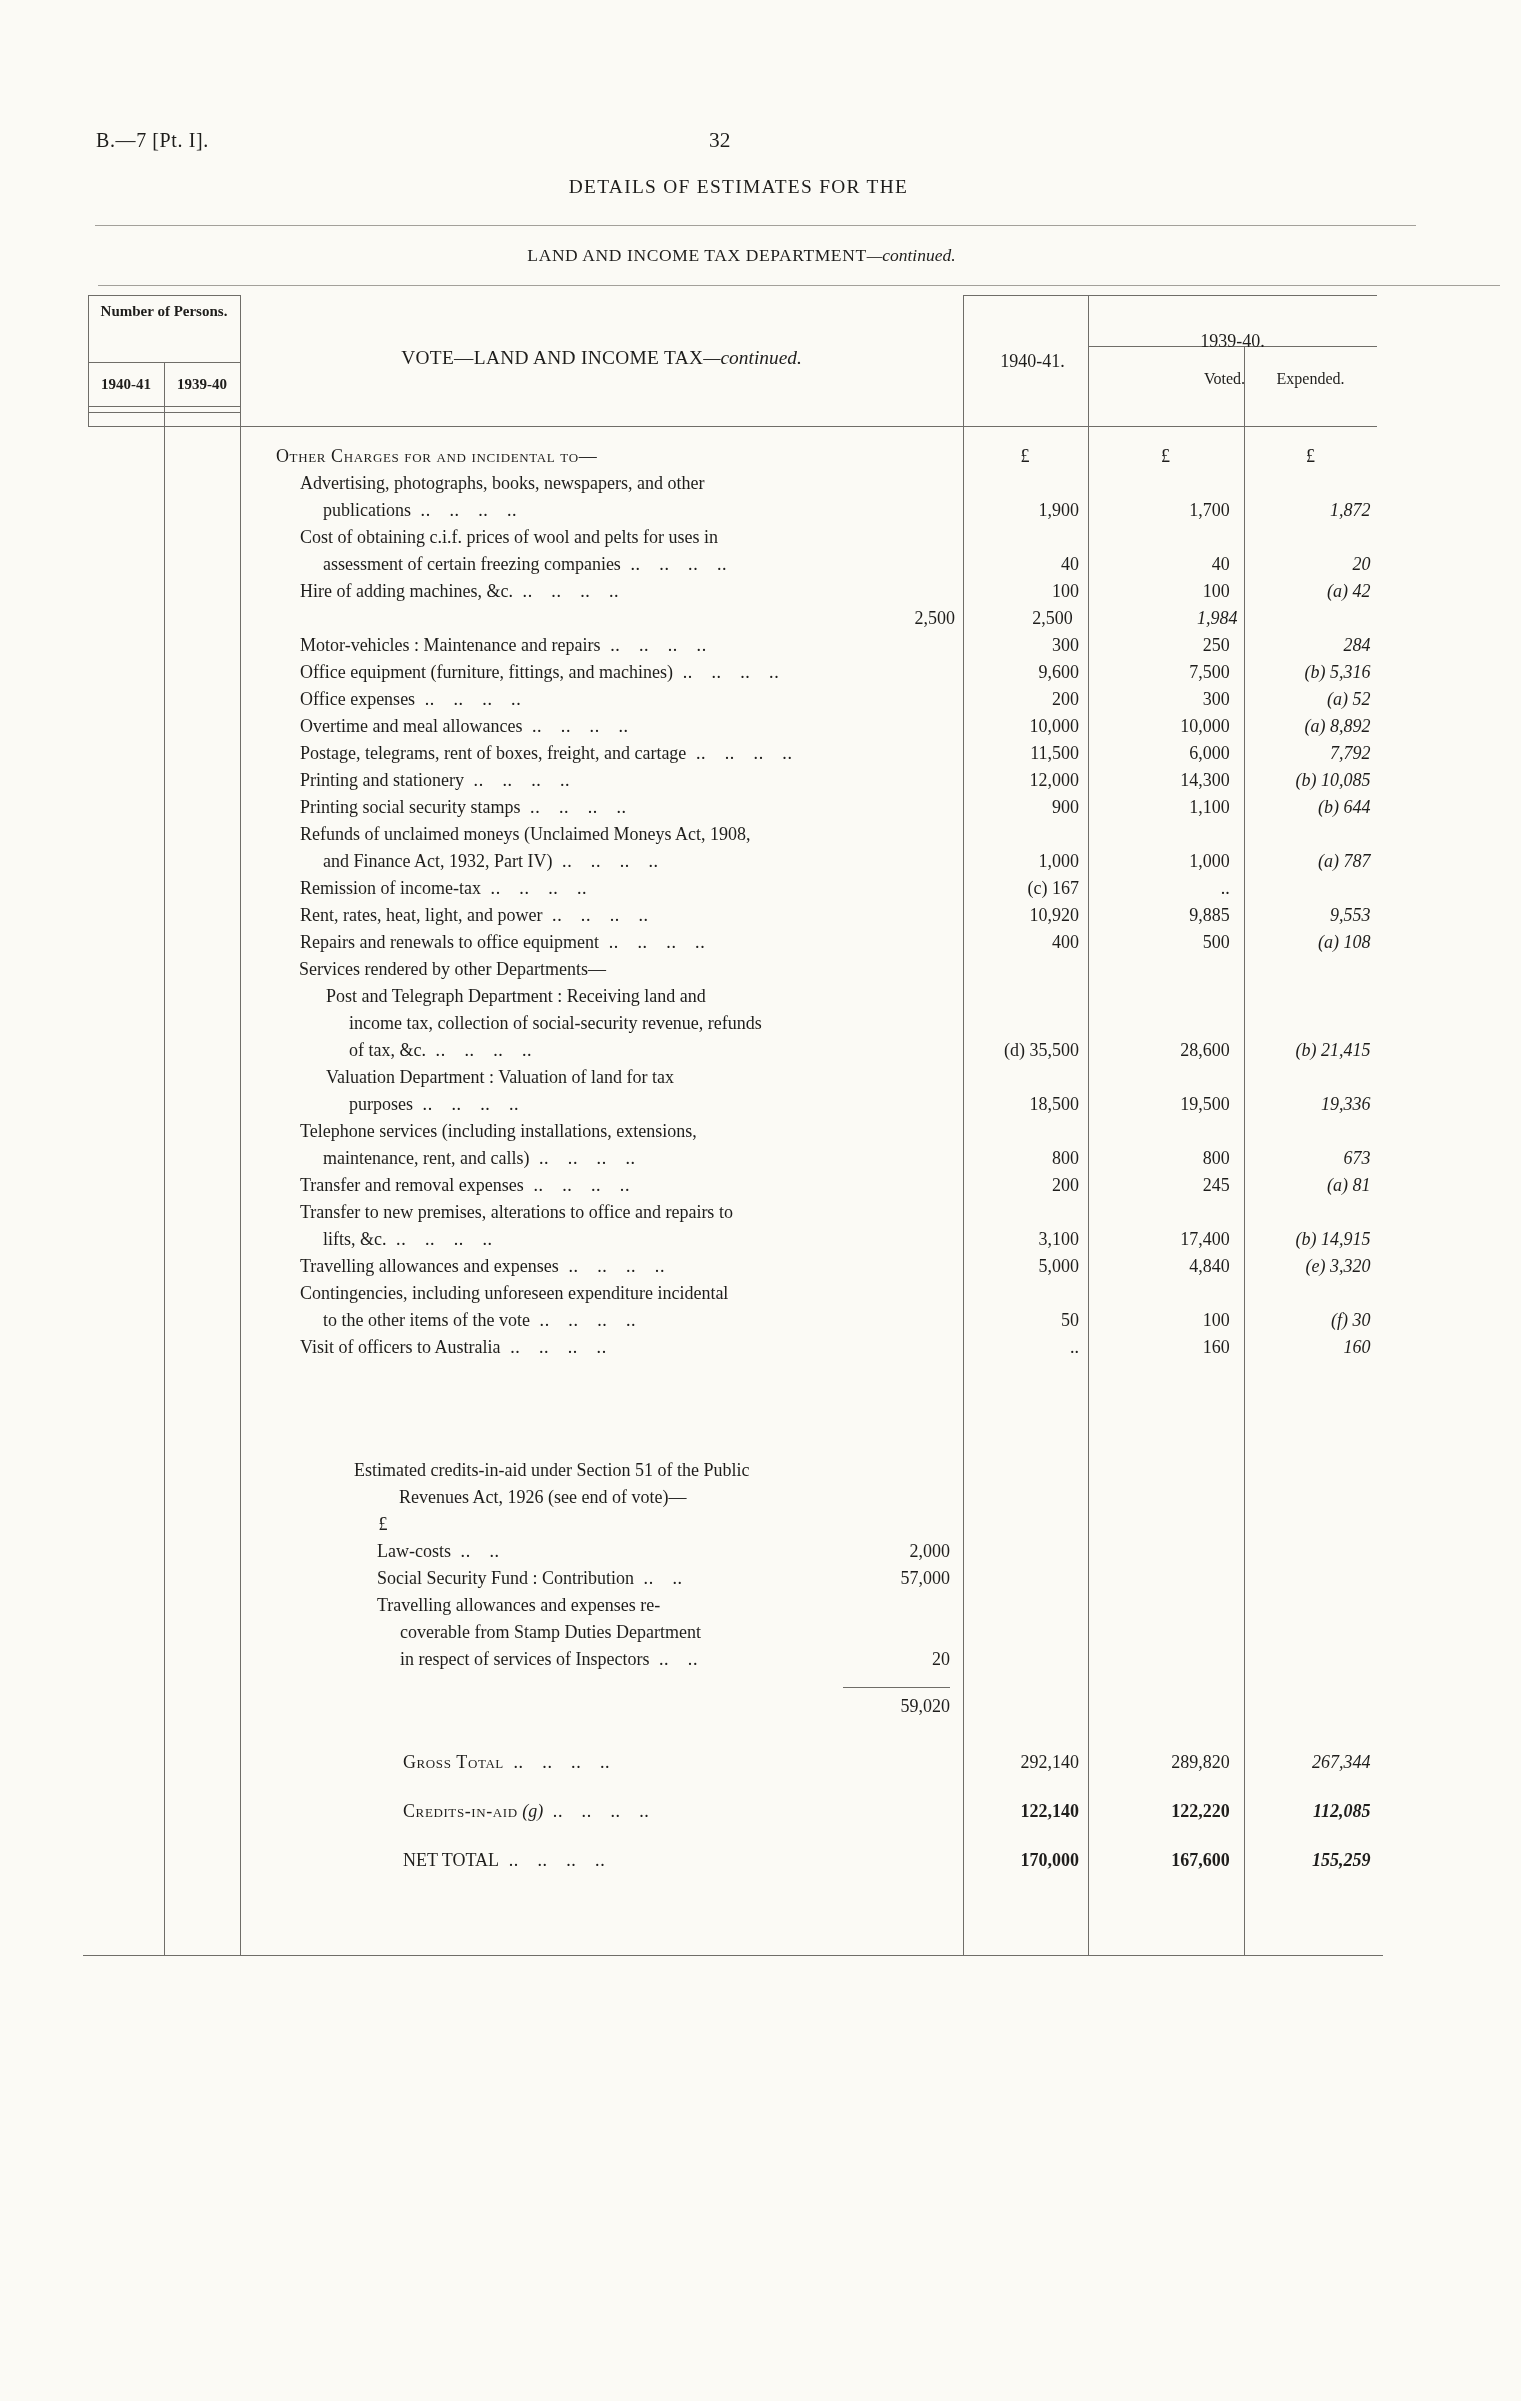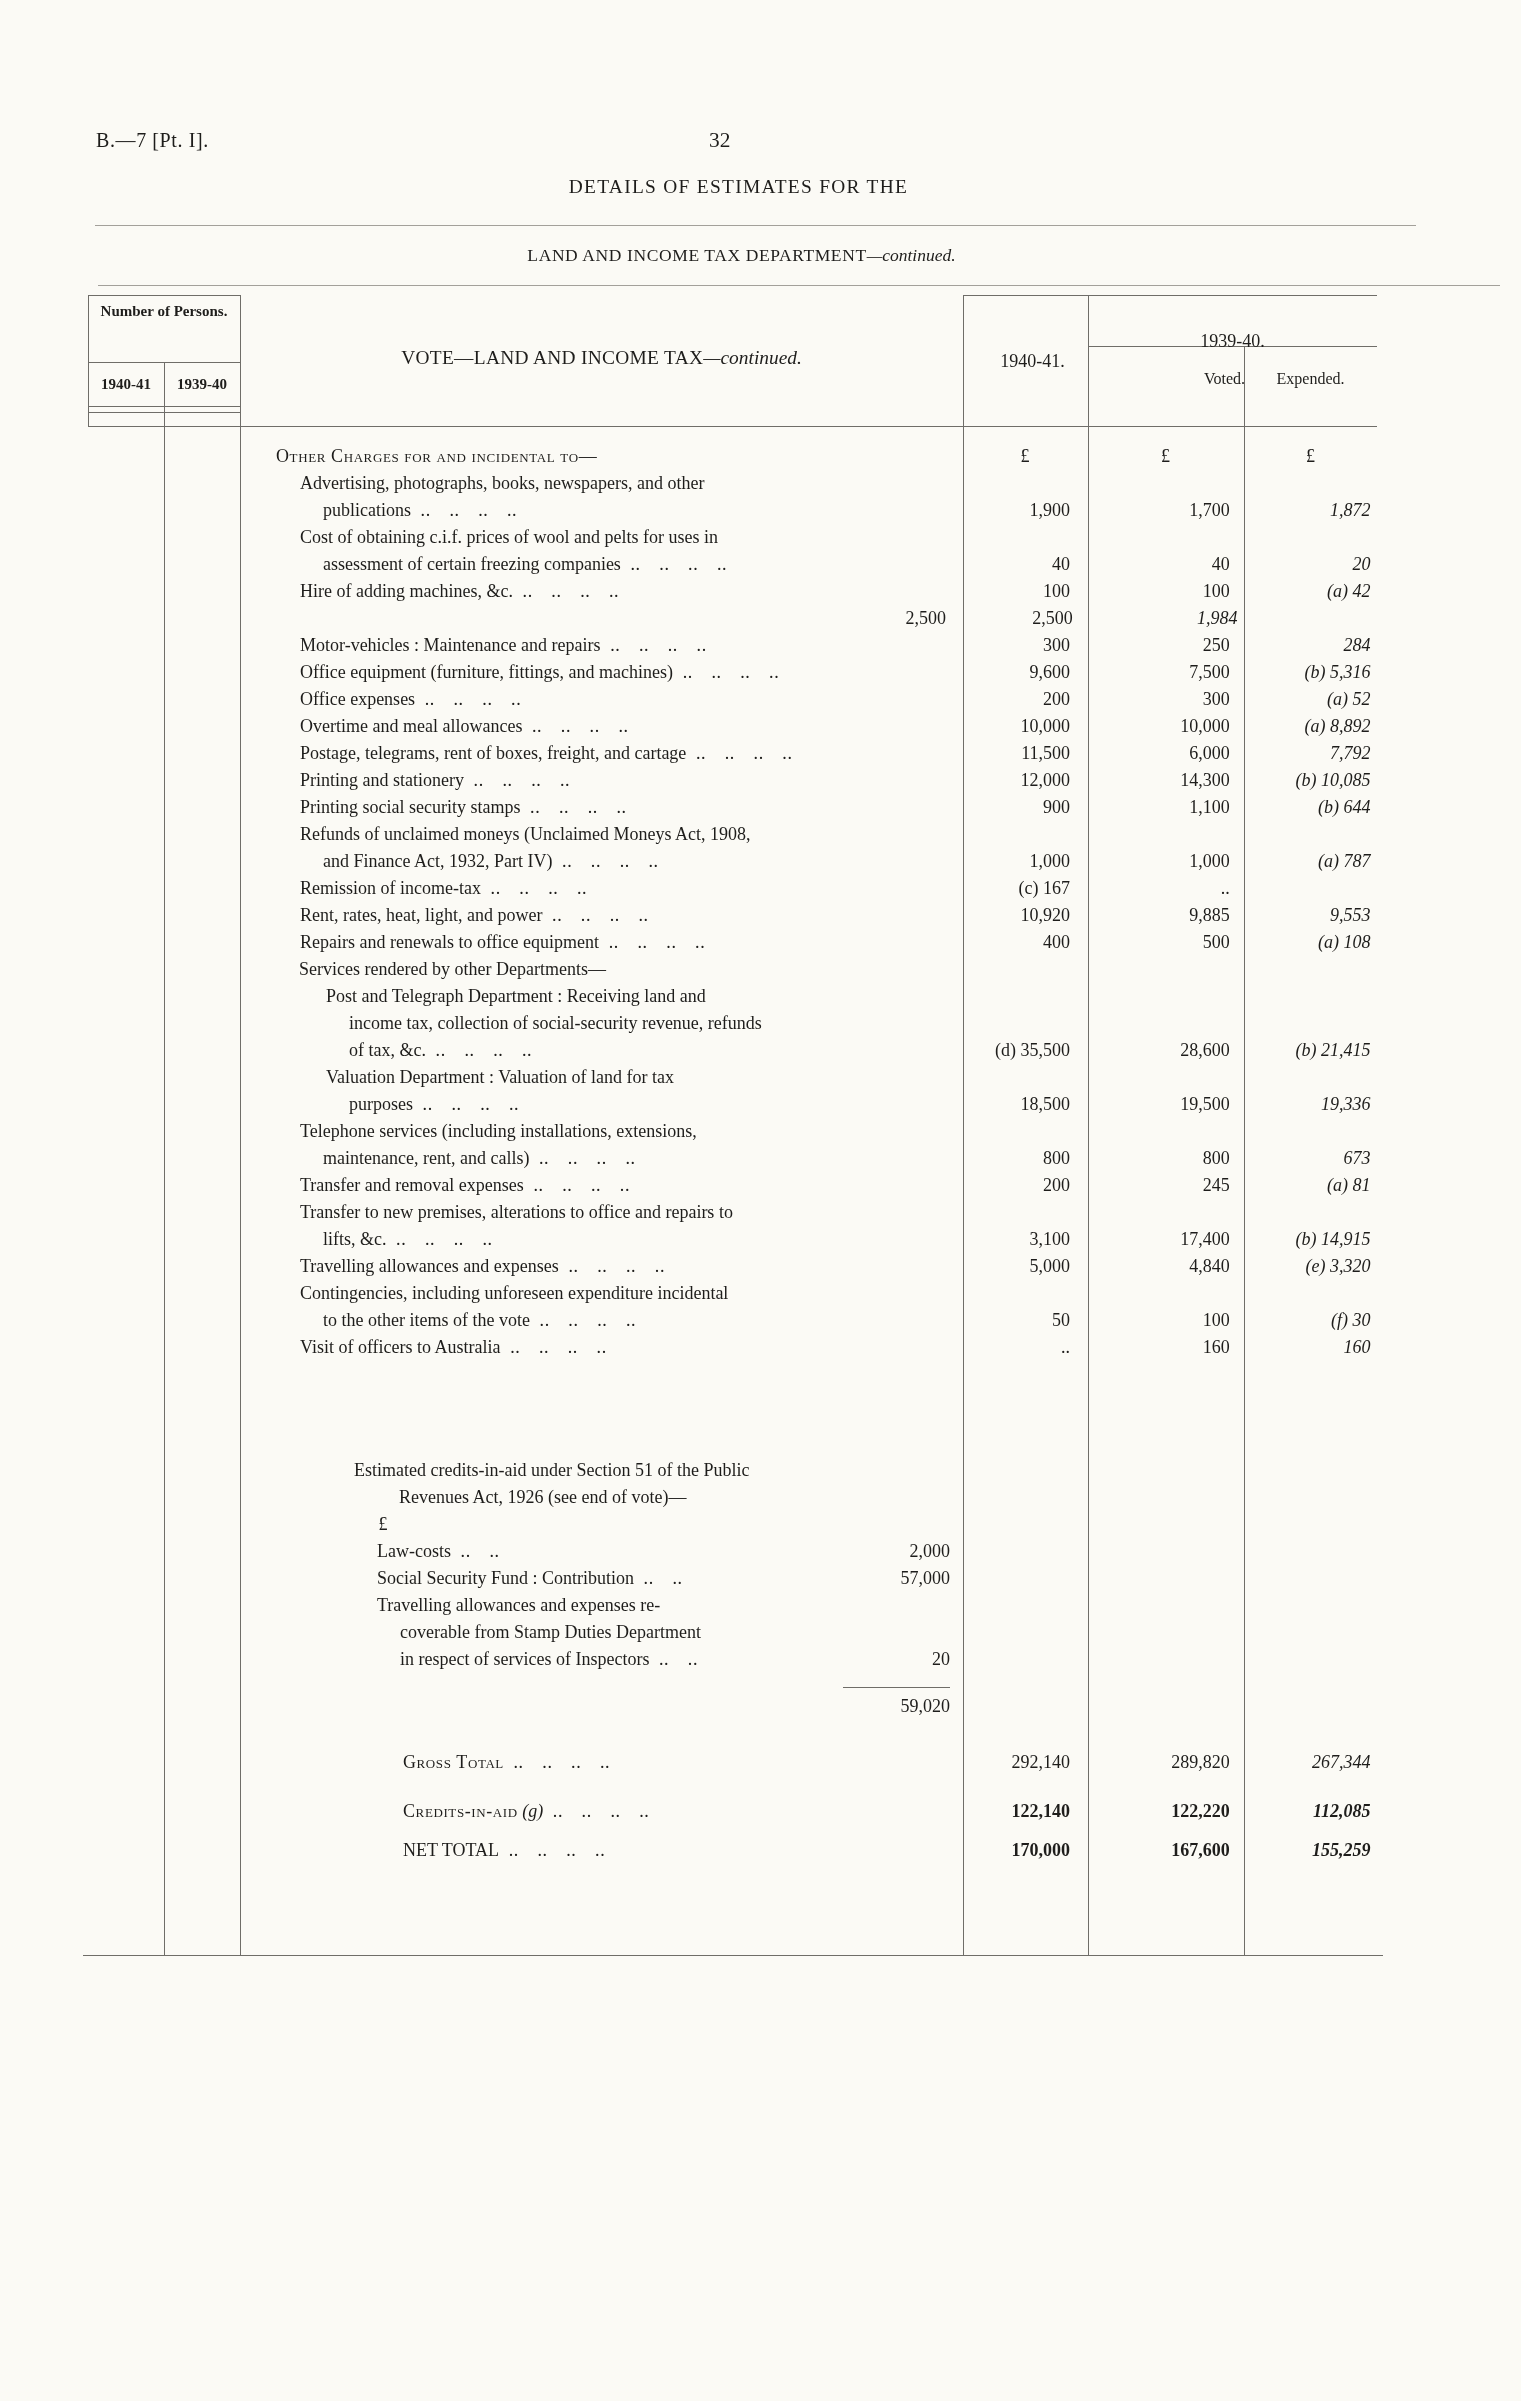--- a/index.html
+++ b/index.html
@@ -35,21 +35,21 @@
 
   .trow{display:grid;grid-template-columns:76px 76px 723px 124px 157px 133px;align-items:end;}
   .cell{min-height:0.6px;}
   .cell.desc{padding-left:36px;padding-right:1.3px;}
   .txt{white-space:pre-wrap;}
   .trow.item .txt{padding-left:47px;text-indent:-23px;}
   .trow.subheading .txt{padding-left:23px;}
   .trow.subitem .txt{padding-left:73px;text-indent:-23px;}
   .trow.heading .txt{font-variant:small-caps;letter-spacing:0.6px;}
   .num{text-align:right;white-space:nowrap;}
-  .num.amt{padding-right:17px;}
+  .num.amt{padding-right:8px;}
   .num.voted{padding-right:14.2px;}
   .num.exp{padding-right:6.5px;font-style:italic;}
   .trow.heading .num{text-align:center;padding-right:0;font-style:normal;}
   .leaders{letter-spacing:0.6px;}
 
   
   .credits-row{margin-top:96px;}
   .credits{margin-left:78px;width:596px;}
   .cr-head{display:flex;align-items:flex-start;flex-direction:column;}
   .cr-head-txt{flex:1;}
@@ -61,21 +61,21 @@
   .cr-total{margin-left:auto;margin-top:14.2px;width:107px;text-align:right;border-top:0.6px solid #6f6d68;padding-top:5.2px;}
 
   
   .tot-txt{padding-left:127px;}
   .sc{font-variant:small-caps;letter-spacing:0.6px;}
   .sfx{font-style:italic;}
   .trow.t-sub{margin-top:35px;}
   .trow.t-sub .num{border-top:0.6px solid #6f6d68;padding-top:6.5px;}
   .trow.t-gross{margin-top:28.5px;}
   .trow.t-credits{margin-top:22px;}
-  .trow.t-net{margin-top:12px;}
+  .trow.t-net{margin-top:22px;}
   .trow.boldrow .num{font-weight:700;}
 </style>
 </head>
 <body>
 
 <div class="sheet">
 
   <div class="doc-ref">B.—7 [Pt. I].</div>
   <div class="page-num">32</div>
   <div class="doc-title">DETAILS OF ESTIMATES FOR THE</div>

